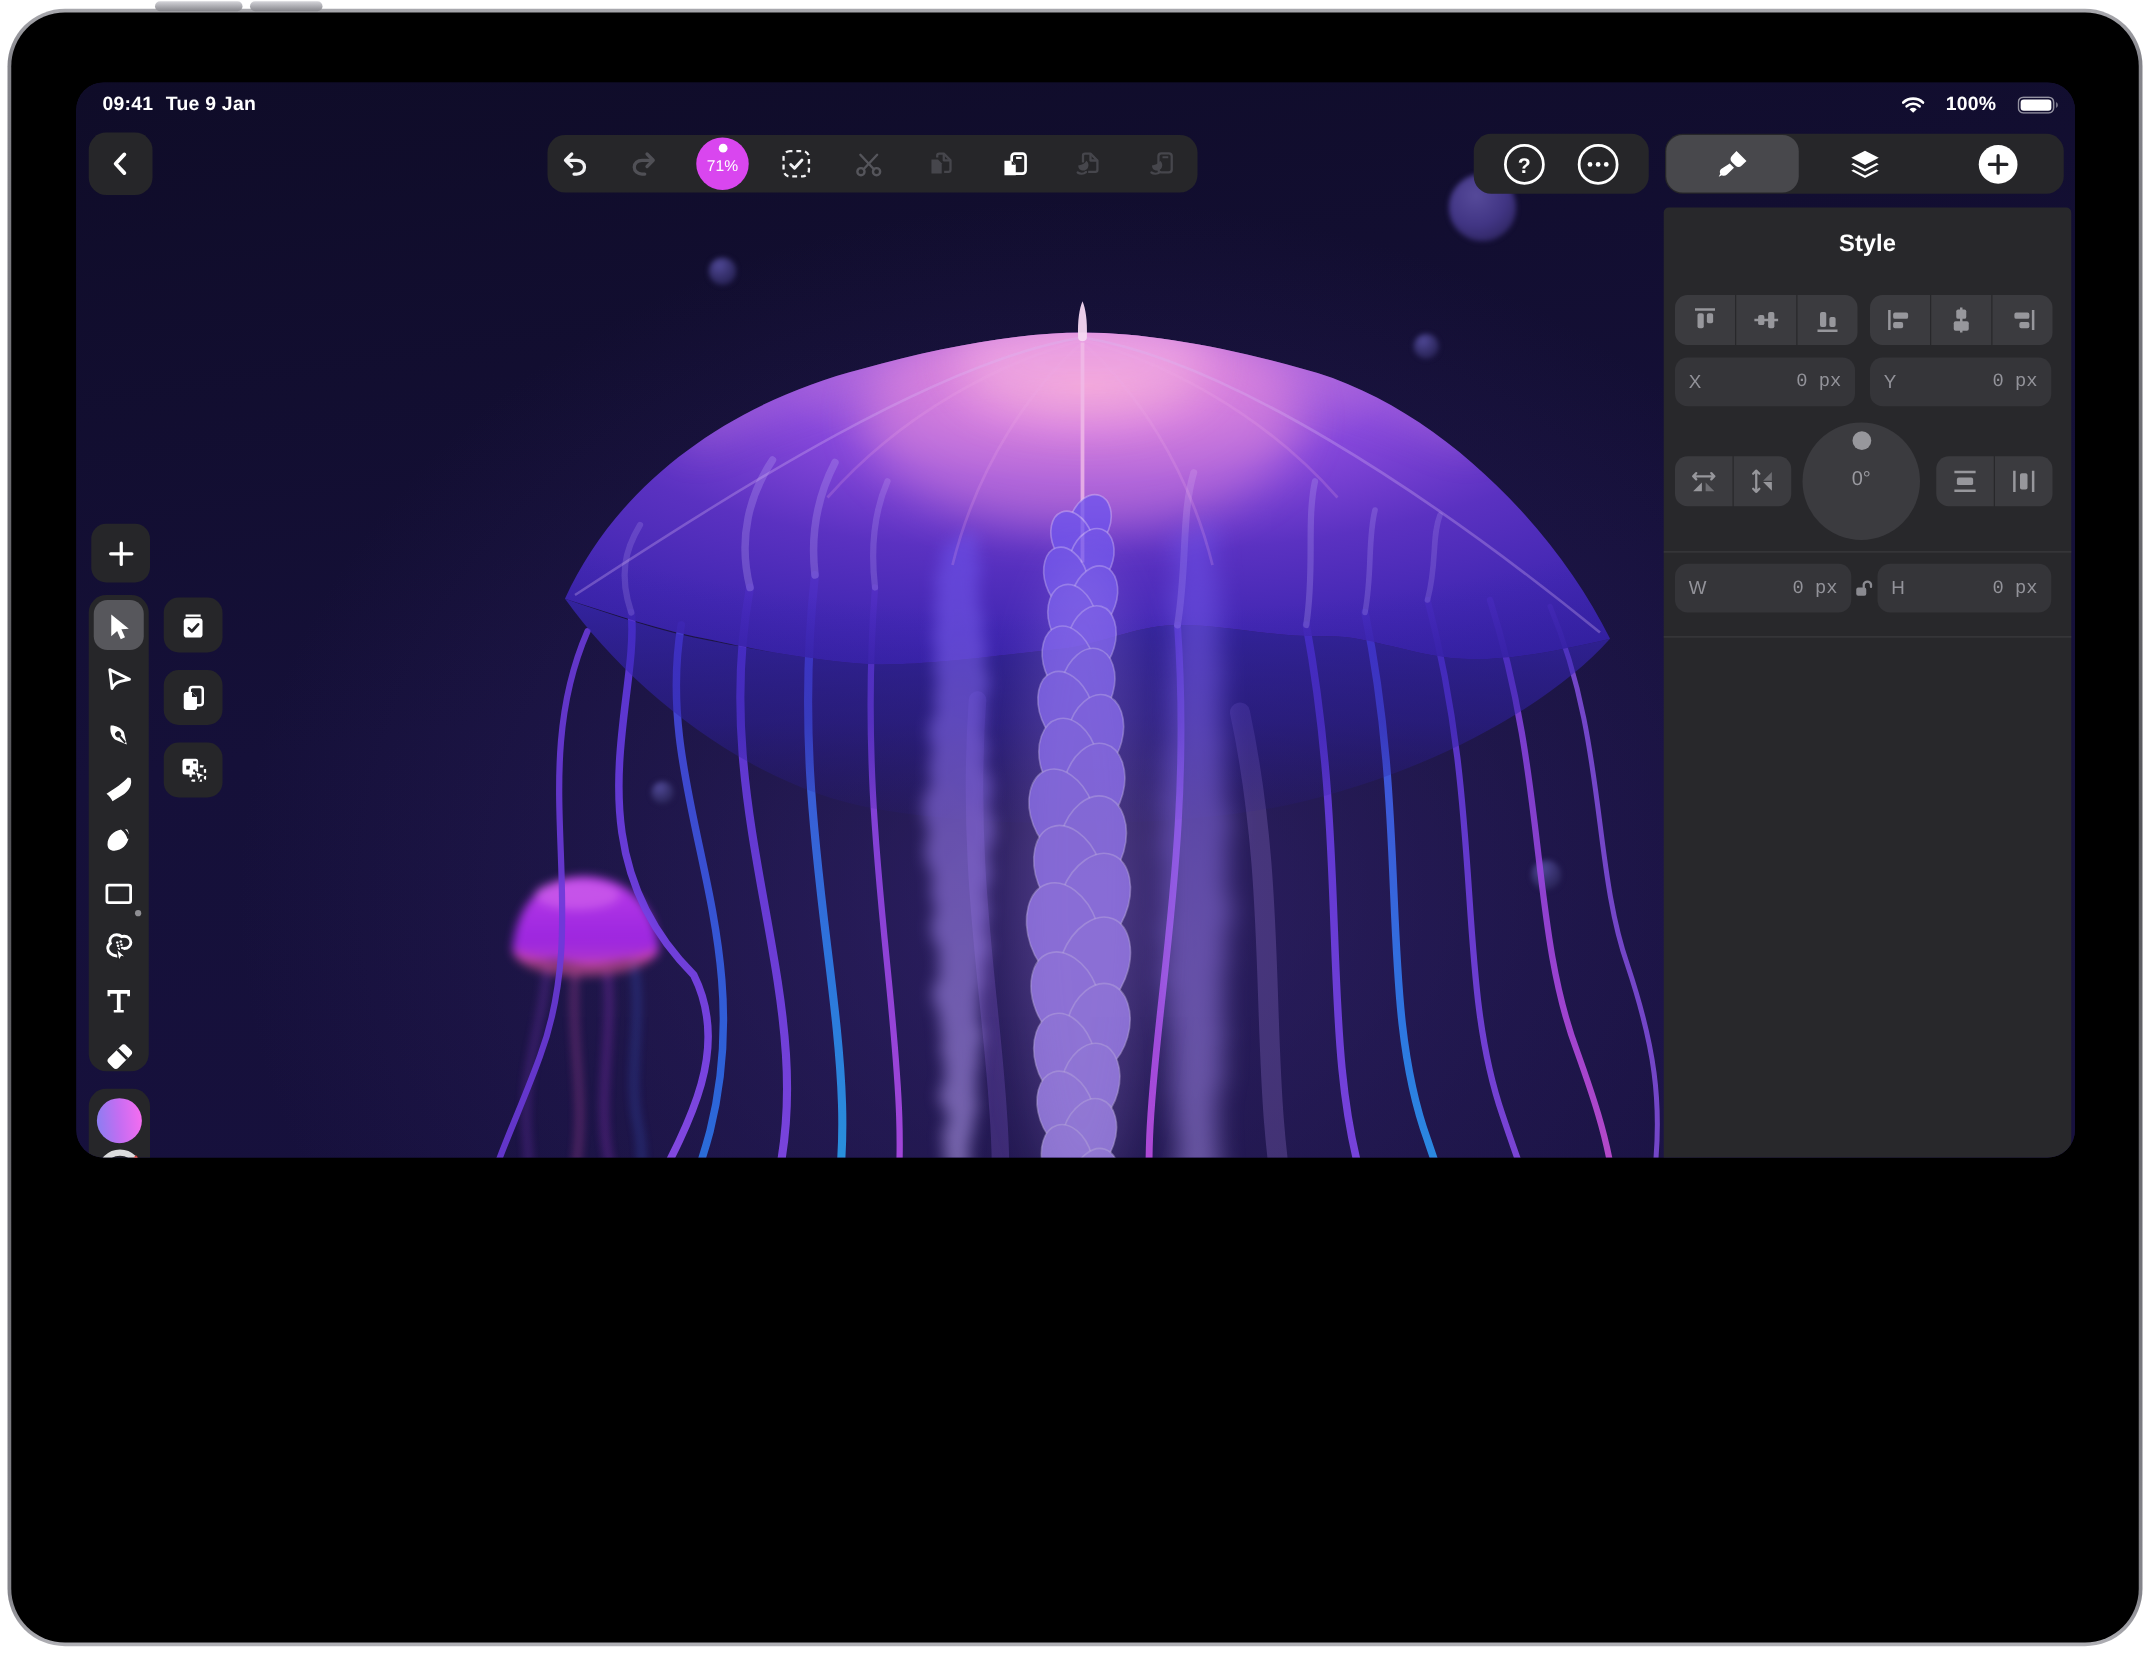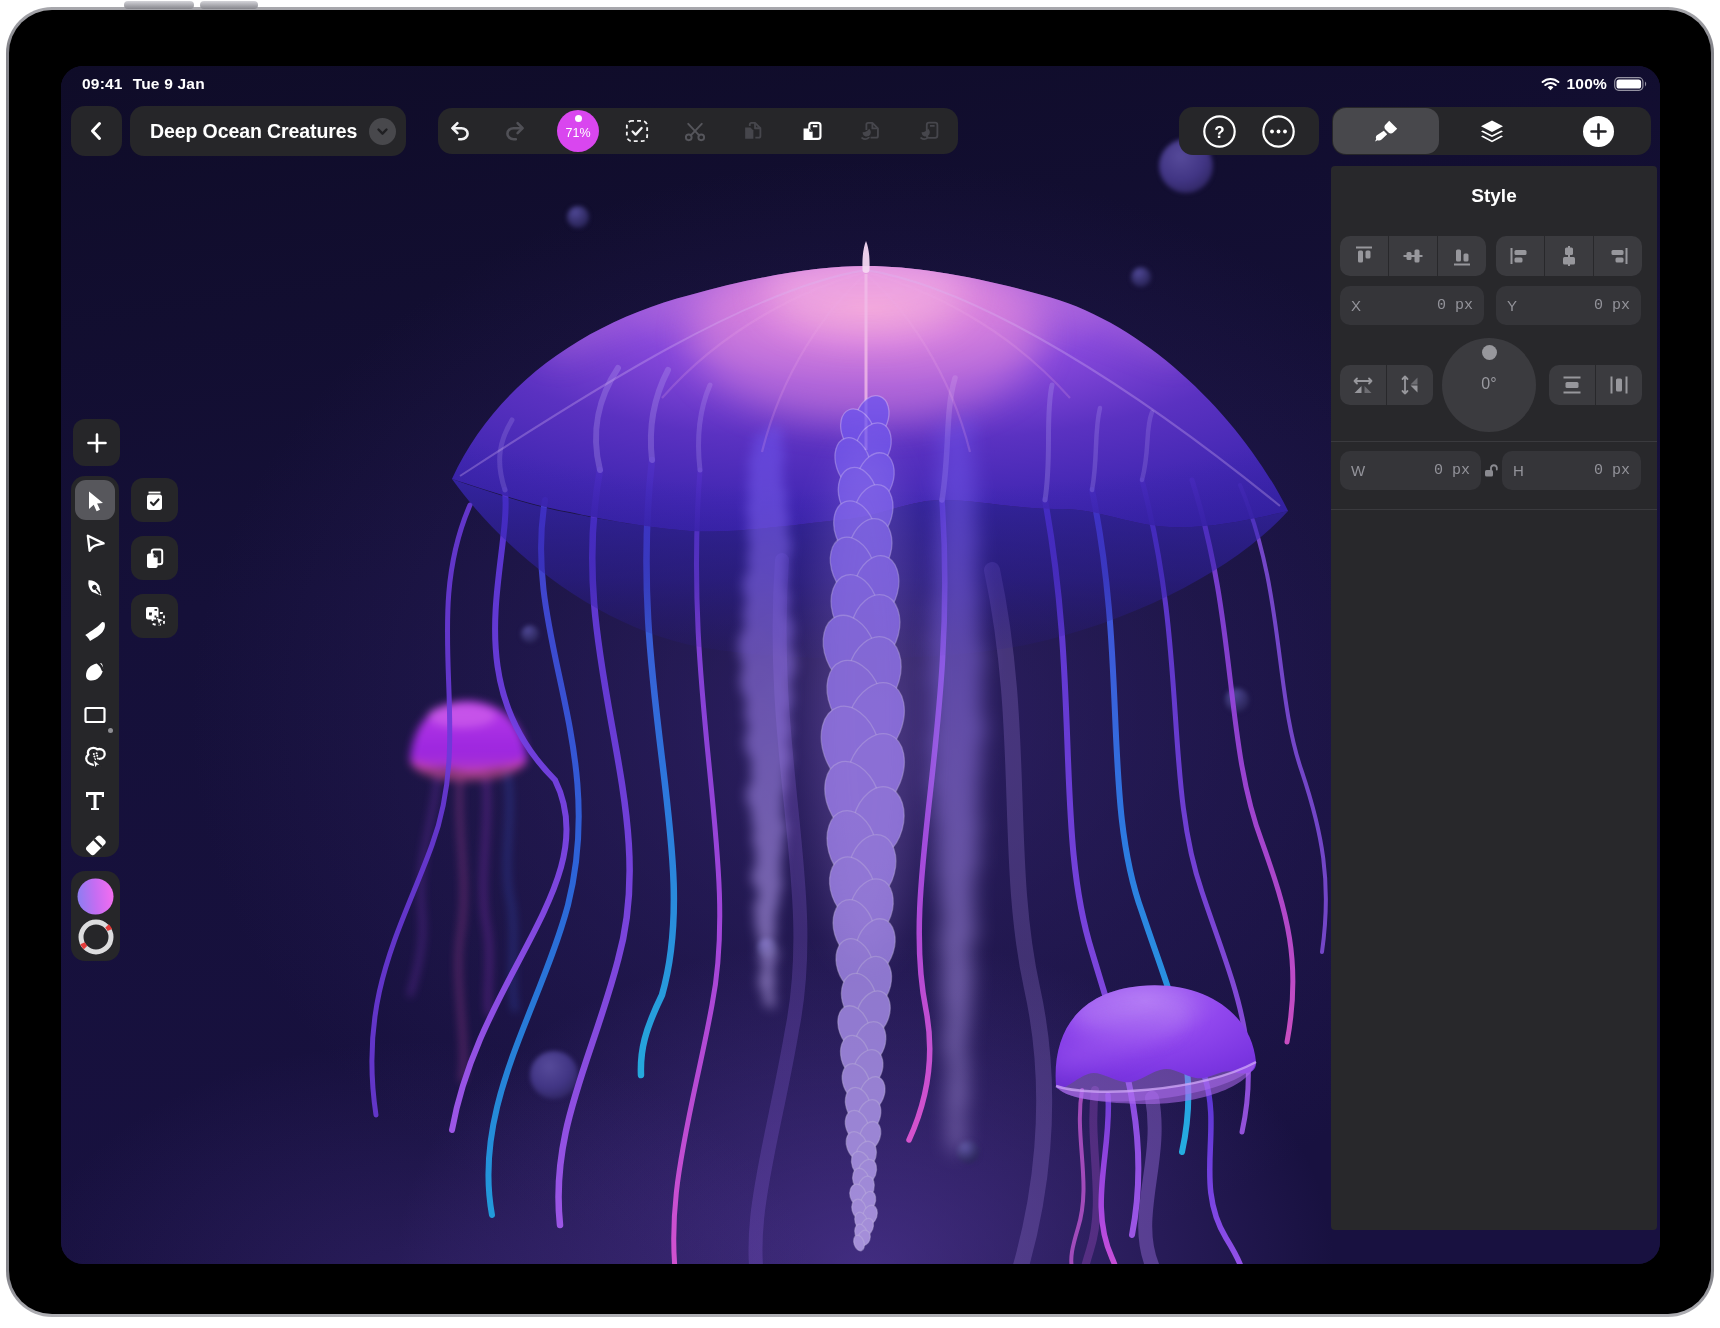--- a/index.html
+++ b/index.html
@@ -1,28 +1,28 @@
 <!DOCTYPE html>
 <html><head>
 <meta charset="utf-8">
 <style>
   * { margin:0; padding:0; box-sizing:border-box; }
   html,body { width:1720px; height:1328px; background:#ffffff; font-family:"Liberation Sans", sans-serif; overflow:hidden; }
   .stage { position:absolute; left:0; top:0; width:1720px; height:1328px; }
   .ipad { position:absolute; left:6px; top:7px; width:1708px; height:1310px; border-radius:46px;
           background:linear-gradient(180deg,#a8a8ad 0%,#86868c 3%,#55555a 50%,#86868c 97%,#b0b0b5 100%); }
   .ipad-inner { position:absolute; left:3px; top:3px; right:3px; bottom:3px; border-radius:43px; background:#000; }
-  .screen { position:absolute; left:61px; top:66px; width:1599px; height:1198px; border-radius:22px; background:#151038; overflow:hidden; }
+  .screen { position:absolute; left:61px; top:66px; width:1599px; height:860px; border-radius:22px; background:#151038; overflow:hidden; }
   .scene { position:absolute; left:0; top:0; width:1599px; height:1198px; }
 
   
   .status { position:absolute; color:#fff; font-size:15.5px; font-weight:700; letter-spacing:.2px; }
   .st-left { left:21px; top:9px; }
   .st-left span { margin-right:10px; }
-  .st-right { right:13px; top:9px; display:flex; align-items:center; gap:7px; }
+  .st-right { right:13px; top:9px; display:flex; align-items:center; gap:17px; }
 
   
   .pill { position:absolute; background:#262629; border-radius:14px; }
 
   
   .backbtn { left:10px; top:40px; width:51px; height:50px; display:flex; align-items:center; justify-content:center; }
   .titlebtn { left:69px; top:40px; width:276px; height:50px; display:flex; align-items:center; }
   .titlebtn .tt { color:#fff; font-size:19.5px; font-weight:700; margin-left:20px; letter-spacing:-0.1px; }
   .titlebtn .chip { width:27px; height:27px; border-radius:50%; background:#48484c; margin-left:12px; display:flex; align-items:center; justify-content:center; }
   .toolbar { left:377px; top:42px; width:520px; height:46px; }
@@ -481,28 +481,20 @@
           <rect x="2.5" y="2.5" width="24.6" height="9" rx="2.6" fill="#fff"></rect>
           <path d="M31 4.6 a3 3 0 0 1 0 4.8 Z" fill="#ffffff" fill-opacity="0.55"></path>
         </svg>
     </div>
 
     <div class="pill backbtn">
       <svg width="22" height="22" viewBox="0 0 22 22" fill="none">
           <path d="M13.5 3.5 L6.5 11 L13.5 18.5" stroke="#fff" stroke-width="3" stroke-linecap="round" stroke-linejoin="round"></path>
         </svg>
     </div>
-    <div class="pill titlebtn">
-        <span class="tt">Deep Ocean Creatures</span>
-        <span class="chip">
-      <svg width="13" height="13" viewBox="0 0 13 13" fill="none">
-            <path d="M2.5 4.5 L6.5 8.7 L10.5 4.5" stroke="#1f1f22" stroke-width="2.4" stroke-linecap="round" stroke-linejoin="round"></path>
-          </svg>
-    </span>
-      </div>
     <div class="pill toolbar">
       <span class="ic" style="left:10px">
           <svg width="24" height="24" viewBox="0 0 24 24" fill="none">
             <path d="M9.4 4.2 L4.4 9.2 L9.4 14.2" stroke="#f2f2f4" stroke-width="2.6" stroke-linecap="round" stroke-linejoin="round"></path>
             <path d="M5 9.2 H 13.4 C 16.9 9.2 19.6 11.7 19.6 14.7 C 19.6 17.7 16.9 20.2 13.4 20.2 H 11.2" stroke="#f2f2f4" stroke-width="2.6" stroke-linecap="round"></path>
           </svg>
         </span>
       <span class="ic" style="left:65px">
           <svg width="24" height="24" viewBox="0 0 24 24" fill="none">
             <path d="M14.6 4.2 L19.6 9.2 L14.6 14.2" stroke="#505056" stroke-width="2.6" stroke-linecap="round" stroke-linejoin="round"></path>

